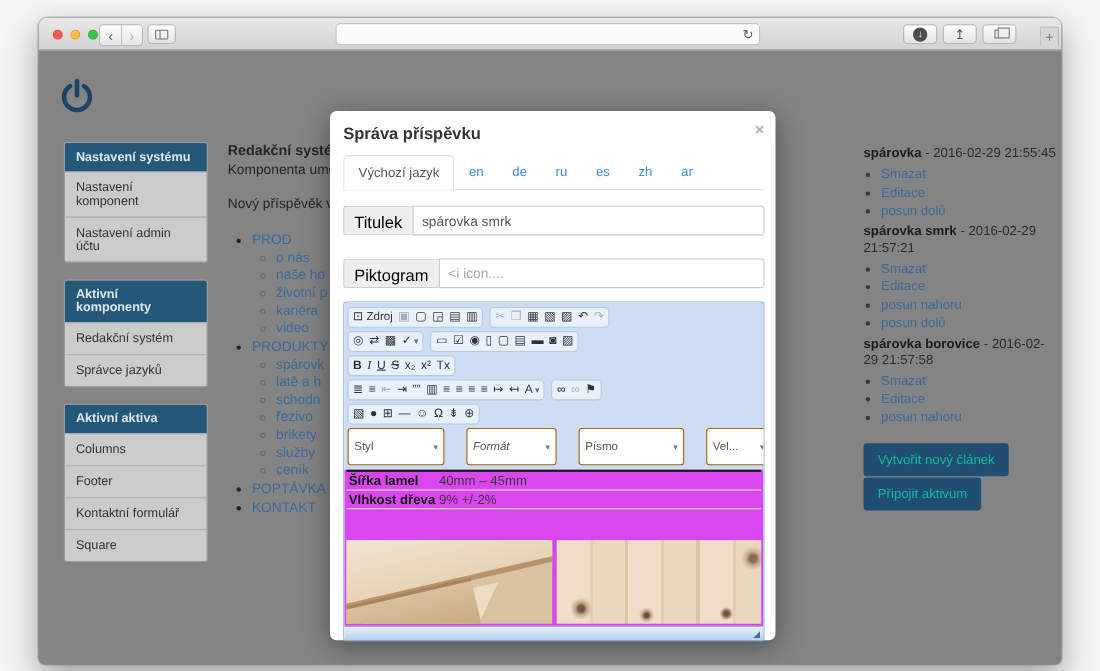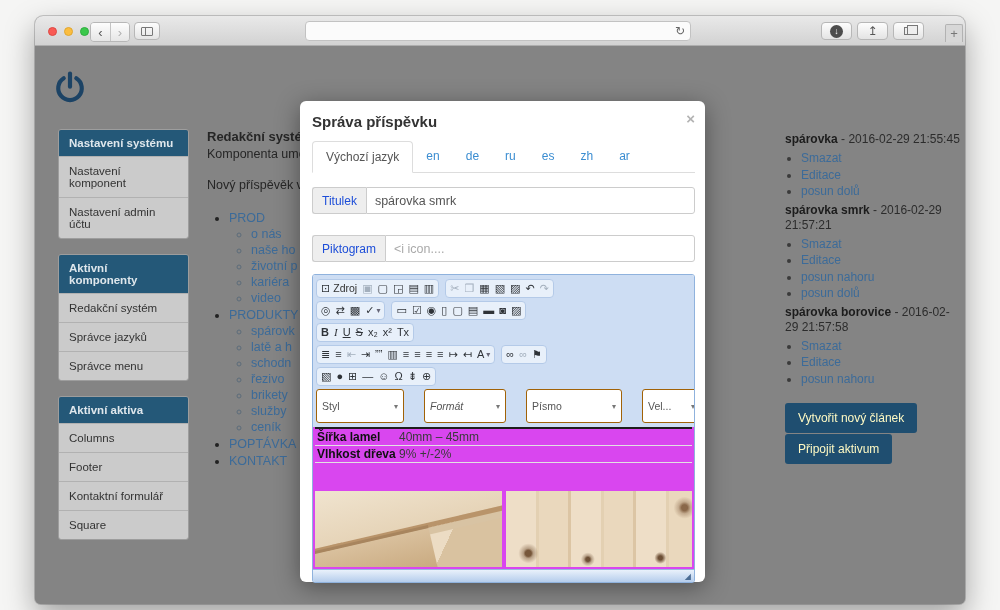--- a/index.html
+++ b/index.html
@@ -65,38 +65,38 @@
   .tree a { color:#3c6b99; text-decoration:none; }
   .tree ul { list-style:circle; margin-left:22px; color:#5c6c7a; }
 
   .rightpanel { position:absolute; left:750px; top:82px; width:176px; font-size:12px; }
   .article-name { font-weight:bold; color:#1c1c1c; }
   .article-head { color:#2c2c2c; line-height:15px; margin-top:3px; }
   .article ul { list-style:disc; margin:3px 0 2px 16px; color:#3a3a3a; }
   .article li { line-height:16.5px; }
   .article a { color:#3c6b99; text-decoration:none; }
   .rp-buttons { margin-top:16px; }
-  .rp-btn { display:table; background:#1f4e70; color:#fef9c3; font-size:12px;
+  .rp-btn { display:table; background:#1f4e70; color:#14b8a6; font-size:12px;
             padding:8px 13px; border-radius:3px; cursor:pointer; }
   .rp-btn + .rp-btn { margin-top:1px; }
 
   
   .modal { position:absolute; left:265px; top:54px; width:405px; height:481px; background:#fff;
            border-radius:6px; box-shadow:0 5px 25px rgba(0,0,0,.4); padding:12px 10px 12px 12px; }
   .m-head { display:flex; align-items:flex-start; }
   .m-title { font-size:15px; font-weight:bold; color:#333; flex:1; }
   .m-close { color:#b3b3b3; font-size:15px; font-weight:bold; line-height:12px; cursor:pointer; }
   .m-tabs { display:flex; margin-top:11px; border-bottom:1px solid #ddd; }
   .m-tab { font-size:12px; color:#3b8dd1; padding:8px 13px; cursor:pointer; }
   .m-tab.active { color:#555; border:1px solid #ddd; border-bottom:1px solid #fff;
                   border-radius:4px 4px 0 0; margin-bottom:-1px; background:#fff; }
   .fgroup { display:flex; margin-top:14px; height:27px; }
   .fgroup.gap { margin-top:21px; }
   .f-addon { background:#eee; border:1px solid #ccc; border-right:none; border-radius:3px 0 0 3px;
-             font-size:12px; color:#1d4ed8; padding:6px 9px; white-space:nowrap; }
+             font-size:15px; color:#000000; padding:6px 9px; white-space:nowrap; }
   .f-input { flex:1; border:1px solid #ccc; border-radius:0 3px 3px 0; font-size:12.5px;
              color:#555; padding:0 8px; outline:none; font-family:inherit; min-width:0; }
   .f-input::placeholder { color:#aaa; }
 
   
   .editor { margin-top:12px; border:1px solid #8fb2dd; border-radius:3px; overflow:hidden; }
   .ed-toolbar { background:#cdddf3; padding:4px 3px 1px 3px; }
   .tb-row { display:flex; margin-bottom:3px; flex-wrap:nowrap; }
   .tb-group { display:inline-flex; align-items:center; gap:5px; background:rgba(255,255,255,.55);
               border:1px solid #b4cae8; border-radius:4px; padding:1px 4px; margin-right:6px;
@@ -191,21 +191,20 @@
     <div class="sidebar">
         <div class="side-group">
           <div class="side-header">Nastavení systému</div>
           <div class="side-item">Nastavení komponent</div>
           <div class="side-item">Nastavení admin účtu</div>
         </div>
         <div class="side-group">
           <div class="side-header">Aktivní komponenty</div>
           <div class="side-item">Redakční systém</div>
           <div class="side-item">Správce jazyků</div>
-          <div class="side-item">Správce menu</div>
         </div>
         <div class="side-group">
           <div class="side-header">Aktivní aktiva</div>
           <div class="side-item">Columns</div>
           <div class="side-item">Footer</div>
           <div class="side-item">Kontaktní formulář</div>
           <div class="side-item">Square</div>
         </div>
       </div>
 

